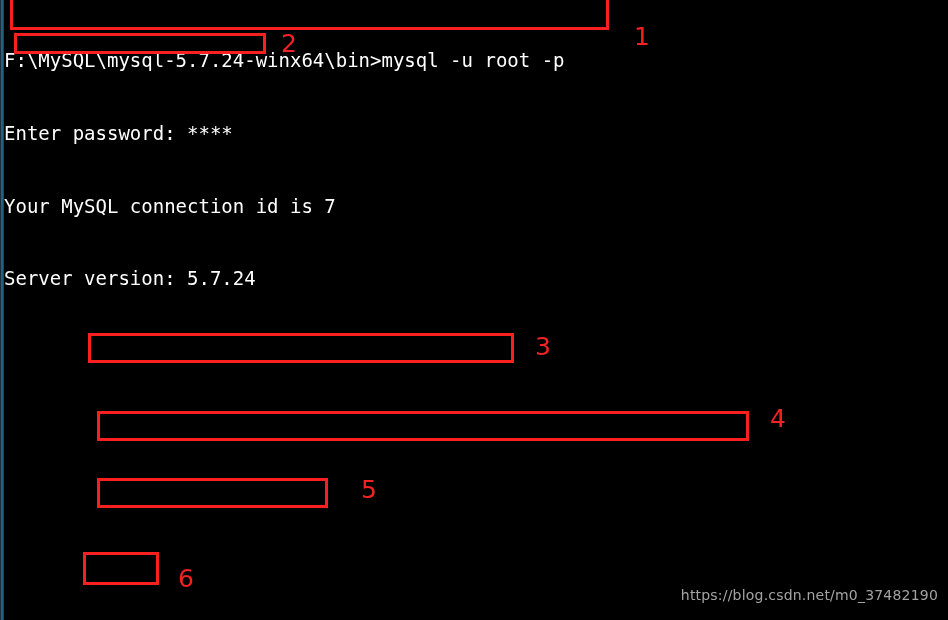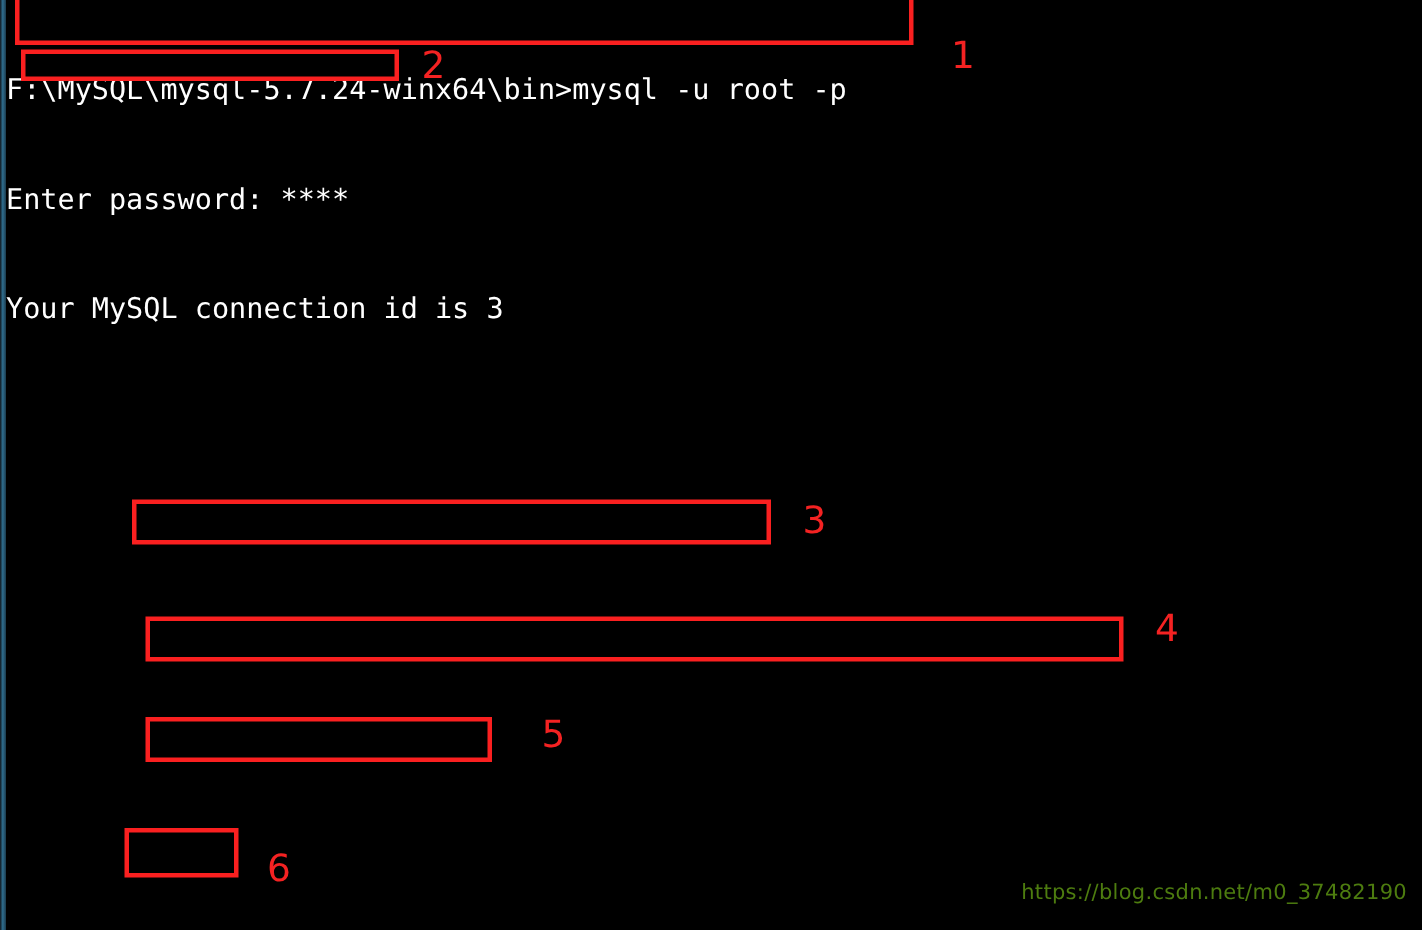--- a/index.html
+++ b/index.html
@@ -53,37 +53,38 @@
     color: #f42222;
     font-family: "DejaVu Sans", "Liberation Sans", sans-serif;
     font-size: 25px;
     line-height: 25px;
     font-weight: normal;
   }
   #watermark {
     position: absolute;
     right: 10px;
     bottom: 17px;
-    color: #4d7c0f;
+    color: #a3a3a3;
     font-family: "DejaVu Sans", "Liberation Sans", sans-serif;
     font-size: 14px;
     letter-spacing: 0.2px;
   }
 </style>
 </head>
 <body>
 
 <div id="screen">
 
   <div id="left-edge"></div>
 
   <div id="console-text">
     <div class="line">F:\MySQL\mysql-5.7.24-winx64\bin&gt;mysql -u root -p</div>
     <div class="line">Enter password: ****</div>
-    <div class="line">Your MySQL connection id is 3</div>
+    <div class="line">Your MySQL connection id is 7</div>
+    <div class="line">Server version: 5.7.24</div>
     <div class="line"></div>
     <div class="line"></div>
     
     
     
     
     
     
     
     

